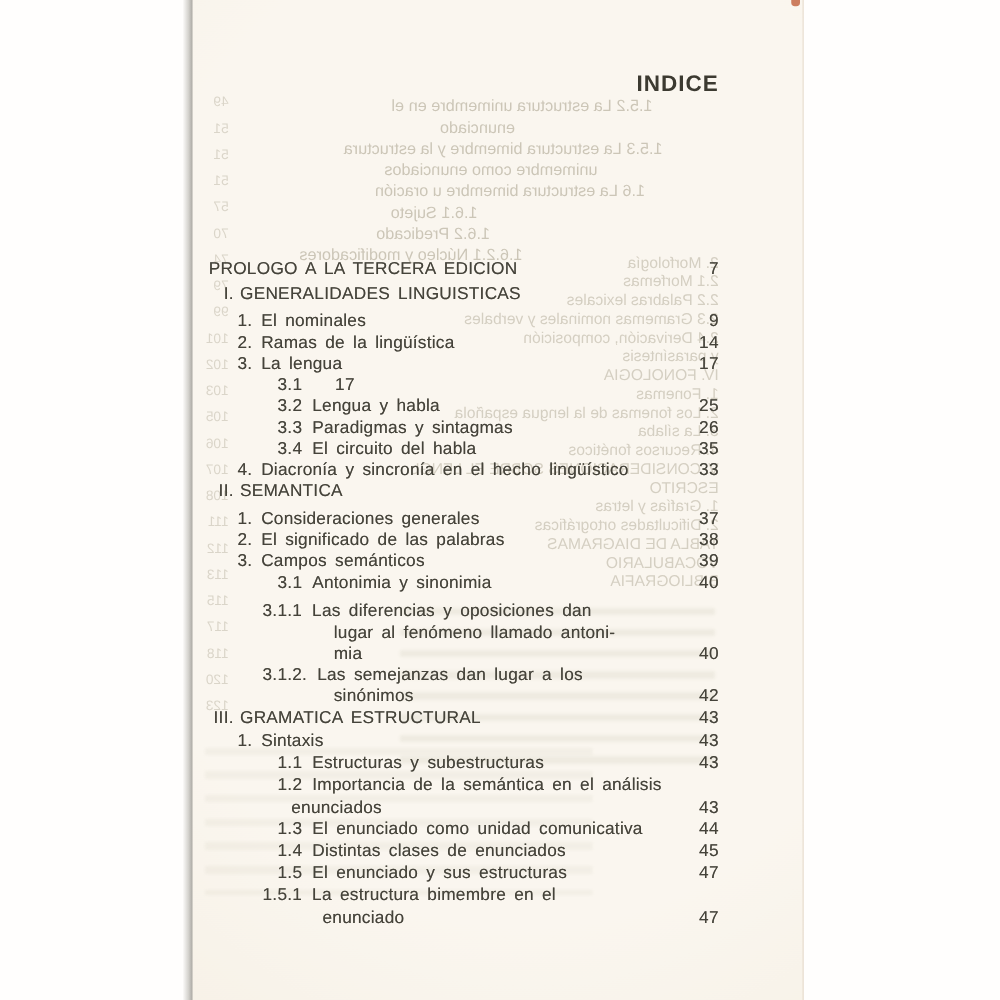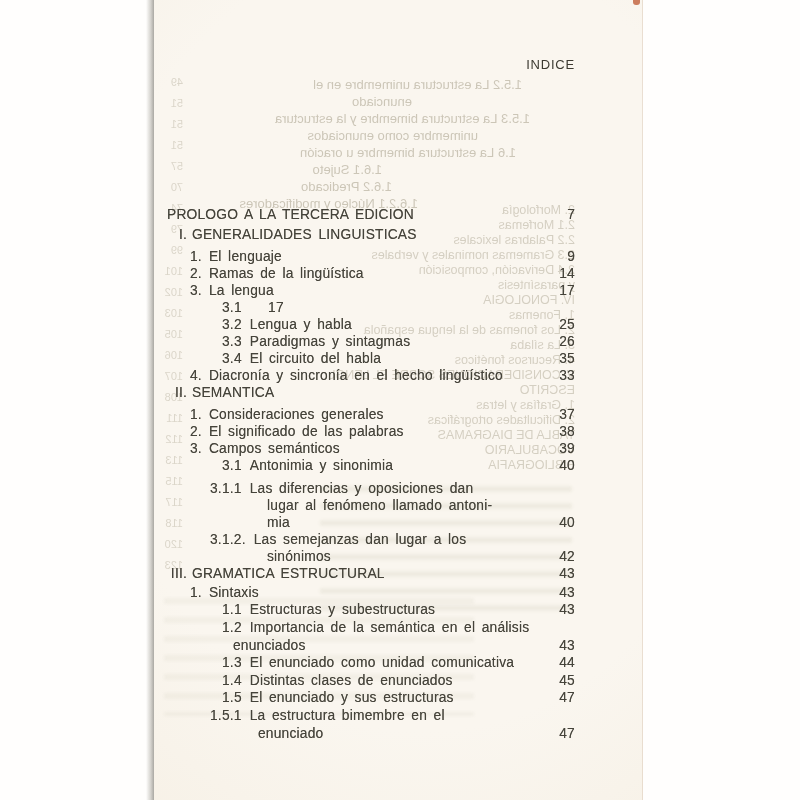--- a/index.html
+++ b/index.html
@@ -24,21 +24,21 @@
     background:
       radial-gradient(130% 95% at 55% 42%, #faf6ef 52%, #f6f0e5 82%, #f3e9dc 100%);
     border-right:1px solid rgba(214,196,176,.45);
   }
   .speck{
     position:absolute;right:2px;top:0;width:7px;height:5px;
     background:#c05f3a;opacity:.8;border-radius:0 0 3px 3px;
   }
   .title{
     position:absolute;top:57px;left:0;width:421px;margin:0;
-    text-align:right;font-size:13px;font-weight:400;letter-spacing:.8px;
+    text-align:right;font-size:18px;font-weight:700;letter-spacing:.8px;
     color:#3c3a31;z-index:3;
   }
   
   .toc{
     position:absolute;top:206px;left:0;width:421px;z-index:3;
     font-size:13.8px;color:#45433a;letter-spacing:.2px;word-spacing:2.5px;
     text-shadow:0 0 .4px rgba(69,67,58,.6);
   }
   .row{display:flex;align-items:baseline;height:17px;line-height:17px;white-space:nowrap;}
   .row .t{flex:1;overflow:visible;}
@@ -158,21 +158,21 @@
           <span class="t">PROLOGO A LA TERCERA EDICION</span>
           <span class="p">7</span>
         </div>
         <div class="row rom" style="margin-top: 3px;">
           <span class="num">I.</span>
           <span class="t">GENERALIDADES LINGUISTICAS</span>
           <span class="p"></span>
         </div>
         <div class="row l1" style="margin-top: 5px;">
           <span class="num">1.</span>
-          <span class="t">El lenguaje</span>
+          <span class="t">El nominales</span>
           <span class="p">9</span>
         </div>
         <div class="row l1">
           <span class="num">2.</span>
           <span class="t">Ramas de la lingüística</span>
           <span class="p">14</span>
         </div>
         <div class="row l1">
           <span class="num">3.</span>
           <span class="t">La lengua</span>

